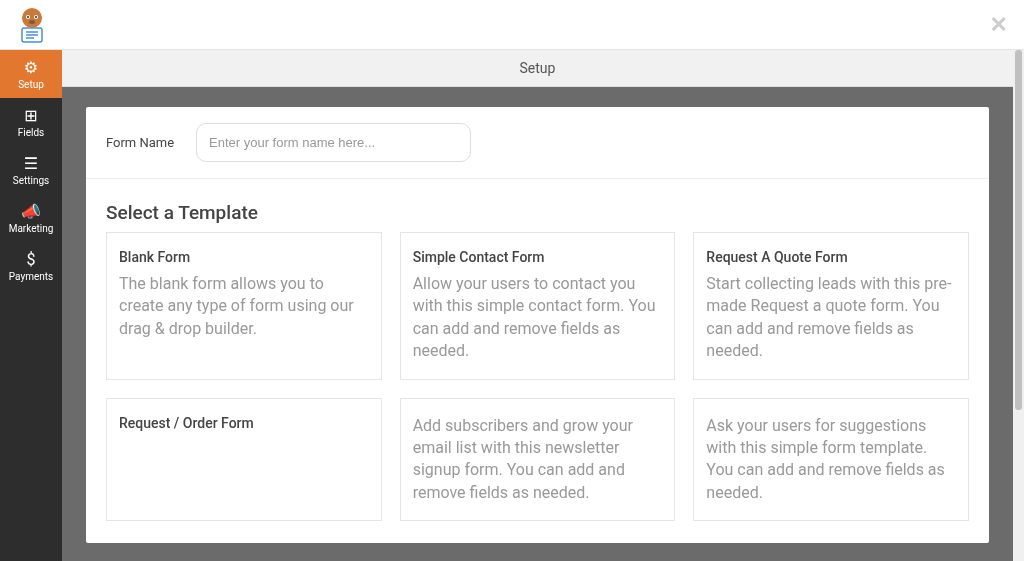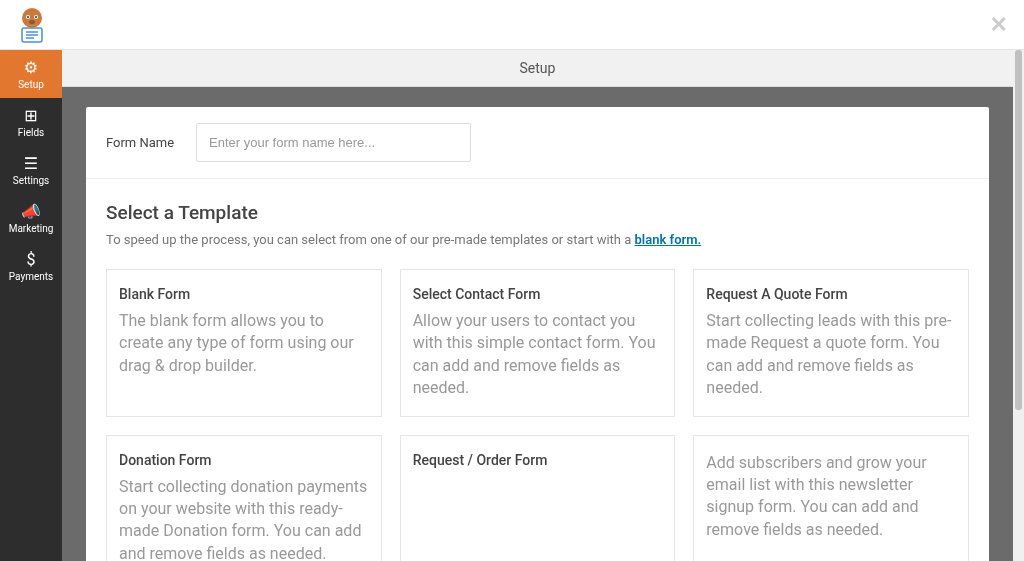--- a/index.html
+++ b/index.html
@@ -98,21 +98,21 @@
       font-size: 13px;
       color: #444;
       width: 90px;
     }
     .form-name-input {
       width: 275px;
       padding: 11px 12px;
       border: 1px solid #ddd;
       font-size: 13px;
       color: #666;
-      border-radius: 2px;
+      border-radius: 10px;
     }
     .form-name-input::placeholder {
       color: #999;
     }
     .template-section {
       padding: 22px 20px;
     }
     .template-heading {
       font-size: 19px;
       color: #444;
@@ -216,39 +216,32 @@
 <div class="main-area">
   <div class="page-title-bar">Setup</div>
   <div class="content-wrap">
     <div class="white-panel">
       <div class="form-name-row">
         <div class="form-name-label">Form Name</div>
         <input type="text" class="form-name-input" placeholder="Enter your form name here..." style="">
       </div>
       <div class="template-section">
         <h2 class="template-heading">Select a Template</h2>
-        <p class="template-subtext">
-          <span>To speed up the process, you can select from one of our pre-made templates or start with a </span><a href="#">blank form.</a>
-        </p>
         <div class="template-grid">
           <div class="template-card">
             <div class="template-card-title">Blank Form</div>
             <div class="template-card-desc">The blank form allows you to create any type of form using our drag &amp; drop builder.</div>
           </div>
           <div class="template-card">
-            <div class="template-card-title">Select Contact Form</div>
+            <div class="template-card-title">Simple Contact Form</div>
             <div class="template-card-desc">Allow your users to contact you with this simple contact form. You can add and remove fields as needed.</div>
           </div>
           <div class="template-card">
             <div class="template-card-title">Request A Quote Form</div>
             <div class="template-card-desc">Start collecting leads with this pre-made Request a quote form. You can add and remove fields as needed.</div>
-          </div>
-          <div class="template-card">
-            <div class="template-card-title">Donation Form</div>
-            <div class="template-card-desc">Start collecting donation payments on your website with this ready-made Donation form. You can add and remove fields as needed.</div>
           </div>
           <div class="template-card">
             <div class="template-card-title">Request / Order Form</div>
           </div>
           <div class="template-card">
             <div class="template-card-desc">Add subscribers and grow your email list with this newsletter signup form. You can add and remove fields as needed.</div>
           </div>
           <div class="template-card">
             <div class="template-card-desc">Ask your users for suggestions with this simple form template. You can add and remove fields as needed.</div>
           </div>

